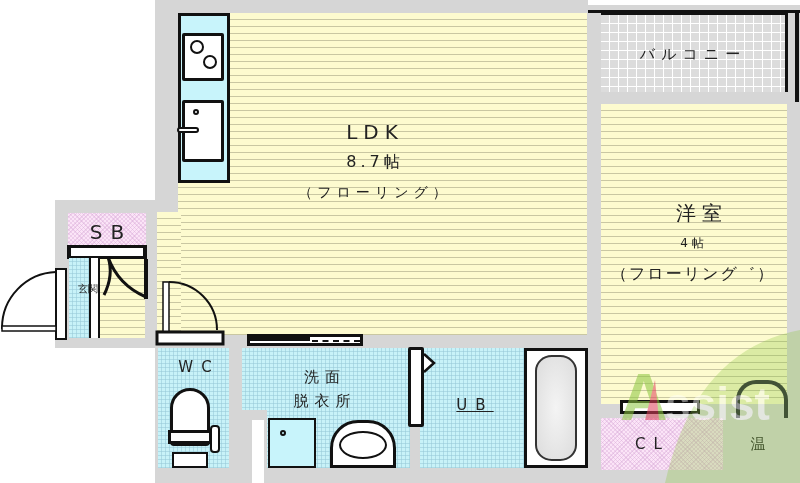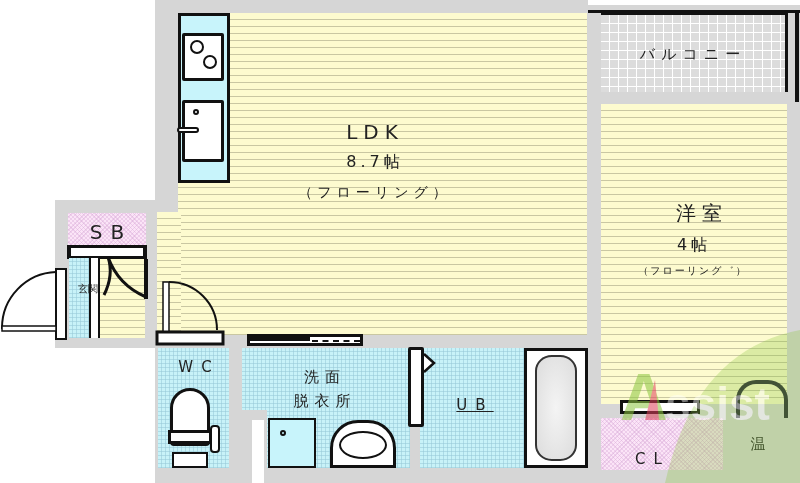--- a/index.html
+++ b/index.html
@@ -60,25 +60,25 @@
   <div class="abs" style="left:8px;top:6px;width:6px;height:6px;border:2px solid #111;border-radius:50%;"></div>
 </div>
 <div class="abs" style="left:177px;top:127px;width:22px;height:6px;background:#fff;border:2px solid #111;border-radius:3px;"></div>
 
 <div class="abs label" style="left:300px;width:150px;top:120px;font-size:20px;letter-spacing:6px;">LDK</div>
 <div class="abs label" style="left:300px;width:150px;top:152px;font-size:16px;letter-spacing:4px;">8.7帖</div>
 <div class="abs label" style="left:250px;width:250px;top:184px;font-size:14px;letter-spacing:5px;">（フローリング）</div>
 
 <div class="abs floor-wood" style="left:601px;top:104px;width:186px;height:300px;"></div>
 <div class="abs label" style="left:601px;width:202px;top:200px;font-size:20px;letter-spacing:6px;">洋室</div>
-<div class="abs label" style="left:601px;width:186px;top:235px;font-size:16px;">4帖</div>
-<div class="abs label" style="left:601px;width:184px;top:264px;font-size:10px;letter-spacing:2px;">（フローリング゛）</div>
+<div class="abs label" style="left:601px;width:186px;top:235px;font-size:12px;">4帖</div>
+<div class="abs label" style="left:601px;width:184px;top:264px;font-size:16px;letter-spacing:2px;">（フローリング゛）</div>
 
 <div class="abs floor-pink" style="left:601px;top:418px;width:122px;height:52px;"></div>
-<div class="abs label" style="left:601px;width:103px;top:450px;font-size:15px;letter-spacing:8px;">CL</div>
+<div class="abs label" style="left:601px;width:103px;top:435px;font-size:15px;letter-spacing:8px;">CL</div>
 <div class="abs label" style="left:735px;width:50px;top:435px;font-size:15px;">温</div>
 <div class="abs blk" style="left:620px;top:400px;width:80px;height:14px;background:#fff;"></div>
 <div class="abs" style="left:736px;top:380px;width:52px;height:38px;border:4px solid #223;border-bottom:none;border-radius:20px 20px 0 0;"></div>
 
 <div class="abs floor-pink" style="left:68px;top:213px;width:78px;height:32px;"></div>
 <div class="abs label" style="left:68px;width:86px;top:220px;font-size:20px;letter-spacing:8px;">SB</div>
 <div class="abs blk" style="left:67px;top:245px;width:80px;height:14px;background:#fff;border-left-width:4px;border-right-width:4px;"></div>
 
 <div class="abs floor-tile" style="left:69px;top:258px;width:20px;height:80px;"></div>
 <div class="abs" style="left:89px;top:258px;width:11px;height:80px;background:#fff;border-left:2px solid #111;border-right:2px solid #111;"></div>

